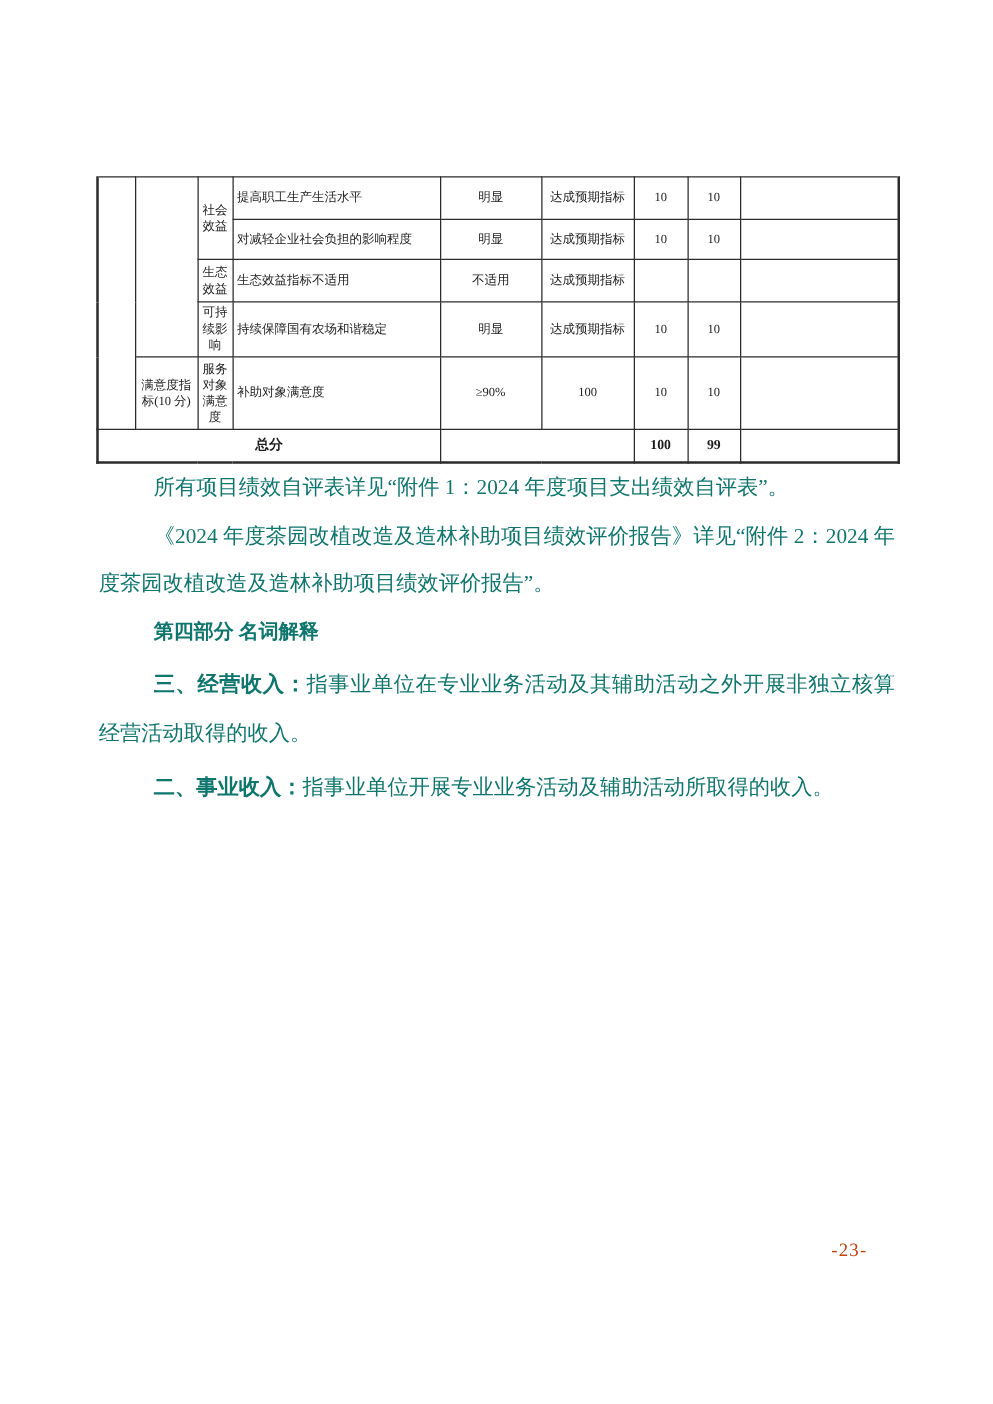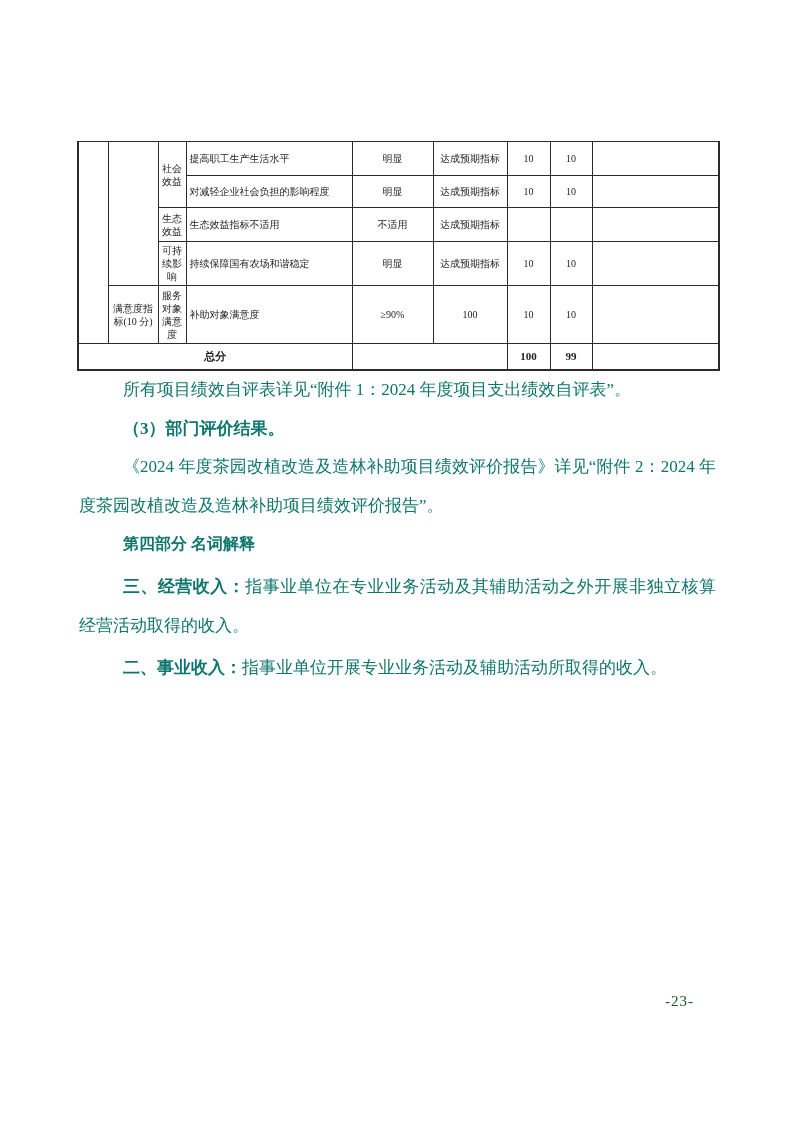--- a/index.html
+++ b/index.html
@@ -65,21 +65,21 @@
   .lead { font-weight: bold; }
   .term { margin-top: 4px; }
 
   
   .page-num {
     position: absolute;
     top: 993px;
     right: 100px;
     font-size: 15px;
     letter-spacing: 1px;
-    color: #14532d;
+    color: #c2410c;
   }
 </style>
 </head>
 <body>
 
 <div class="page">
 
   <table class="perf-table">
     <colgroup>
       <col style="width:30px">
@@ -145,21 +145,20 @@
         <td colspan="2"></td>
         <td>100</td>
         <td>99</td>
         <td></td>
       </tr>
     </tbody>
   </table>
 
   <div class="body-text">
     <p>所有项目绩效自评表详见“附件 1：2024 年度项目支出绩效自评表”。</p>
-    <p class="p-bold">（3）部门评价结果。</p>
     <p>《2024 年度茶园改植改造及造林补助项目绩效评价报告》详见“附件 2：2024 年度茶园改植改造及造林补助项目绩效评价报告”。</p>
     <p class="h-part">第四部分 名词解释</p>
     <p class="term"><span class="lead">三、经营收入：</span><span>指事业单位在专业业务活动及其辅助活动之外开展非独立核算经营活动取得的收入。</span></p>
     <p class="term"><span class="lead">二、事业收入：</span><span>指事业单位开展专业业务活动及辅助活动所取得的收入。</span></p>
   </div>
 
   <div class="page-num">-23-</div>
 
 </div>
 

